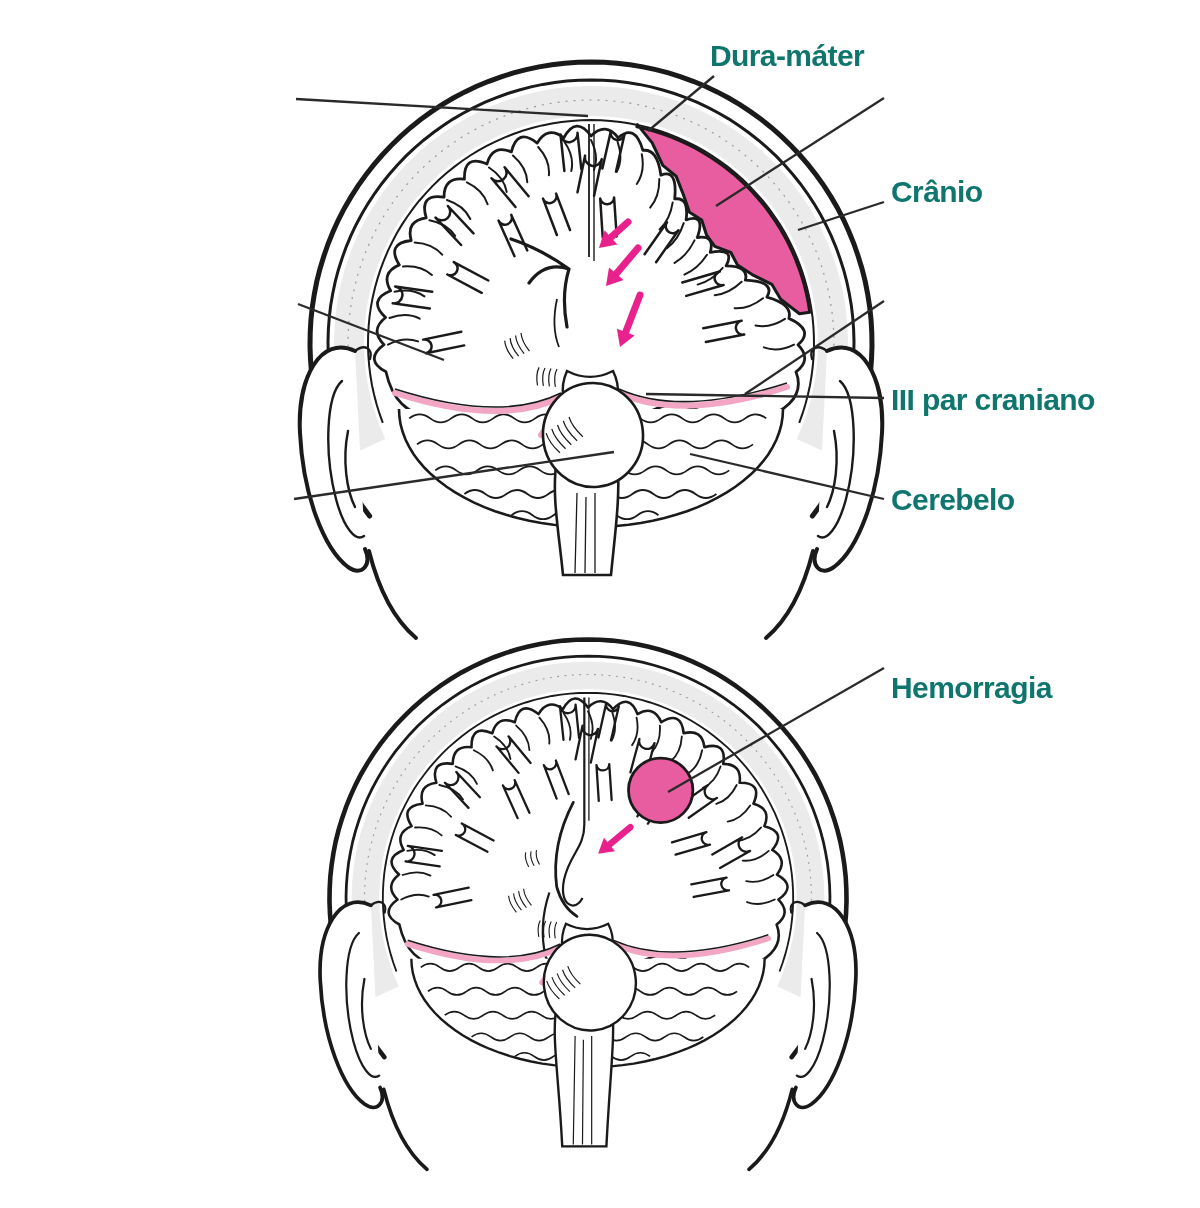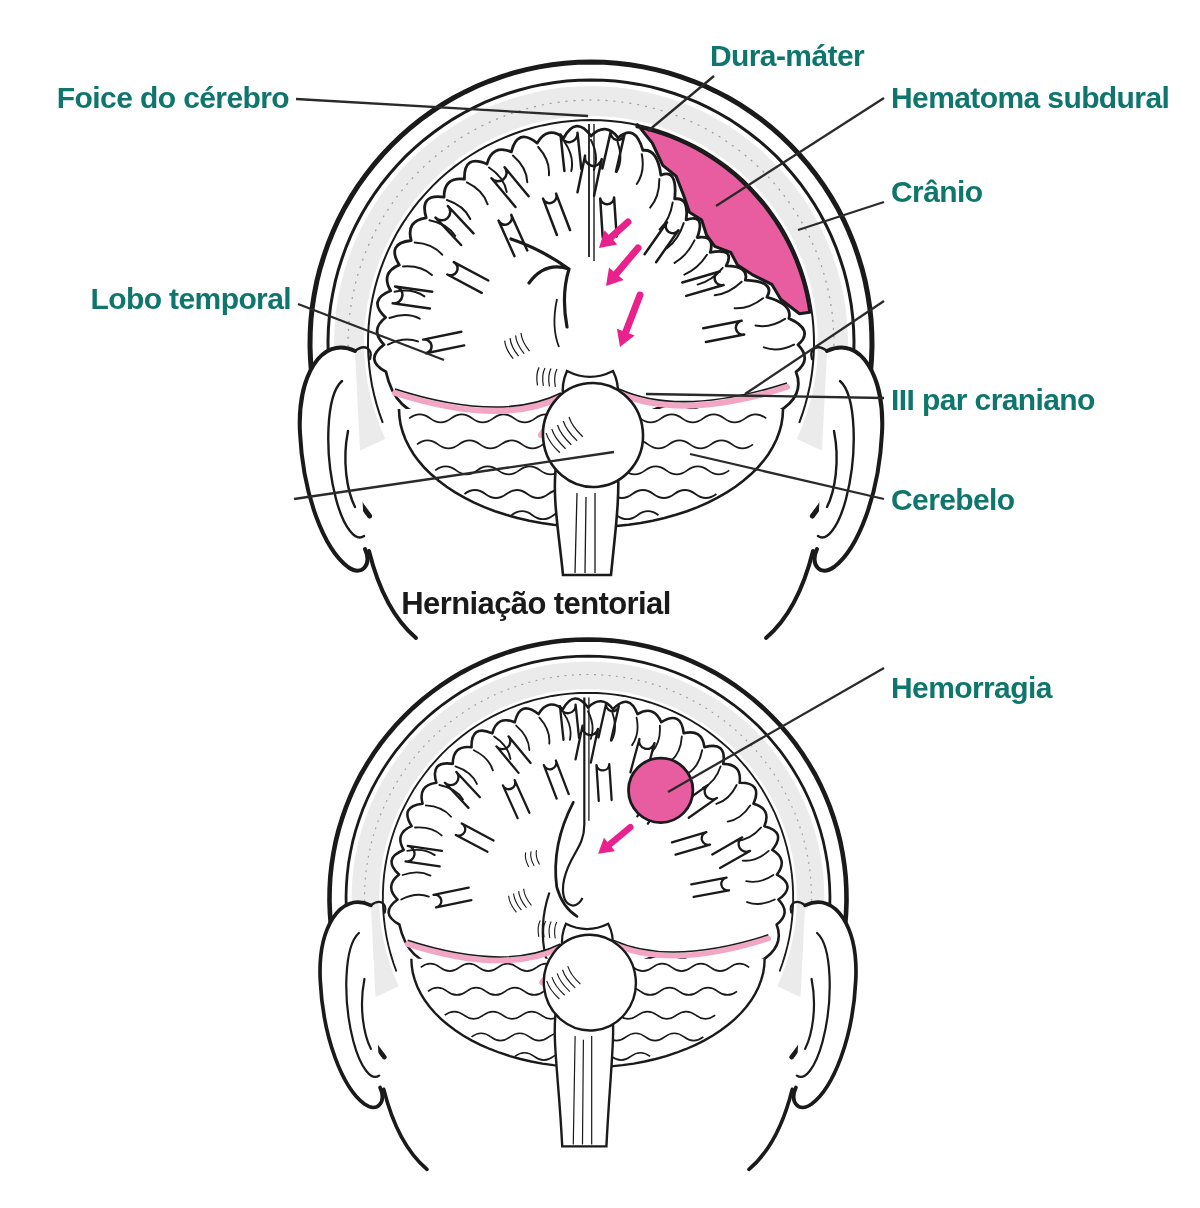--- a/index.html
+++ b/index.html
@@ -126,23 +126,19 @@
         <line x1="884" y1="202" x2="798" y2="230" stroke="#2a2a2a" stroke-width="2.3"></line>
         <line x1="298" y1="304" x2="444" y2="360" stroke="#2a2a2a" stroke-width="2.3"></line>
         <line x1="884" y1="301" x2="745" y2="394" stroke="#2a2a2a" stroke-width="2.3"></line>
         <line x1="884" y1="398" x2="646" y2="394" stroke="#2a2a2a" stroke-width="2.3"></line>
         <line x1="294" y1="499" x2="614" y2="452" stroke="#2a2a2a" stroke-width="2.3"></line>
         <line x1="884" y1="499" x2="690" y2="454" stroke="#2a2a2a" stroke-width="2.3"></line>
         <line x1="884" y1="668" x2="668" y2="792" stroke="#2a2a2a" stroke-width="2.3"></line>
       </g>
   </svg>
 
-  <div class="lbl ralign" style="right:911px;top:82px">Foice do cérebro</div>
   <div class="lbl" style="left:710px;top:40px">Dura-máter</div>
-  <div class="lbl" style="left:891px;top:82px">Hematoma subdural</div>
   <div class="lbl" style="left:891px;top:176px">Crânio</div>
-  <div class="lbl ralign" style="right:909px;top:283px">Lobo temporal</div>
   <div class="lbl" style="left:891px;top:384px">III par craniano</div>
   <div class="lbl" style="left:891px;top:484px">Cerebelo</div>
-  <div class="caption" style="left:536px;top:586px">Herniação tentorial</div>
 
   <div class="lbl" style="left:891px;top:672px">Hemorragia</div>
 </div>
 
 </body></html>

